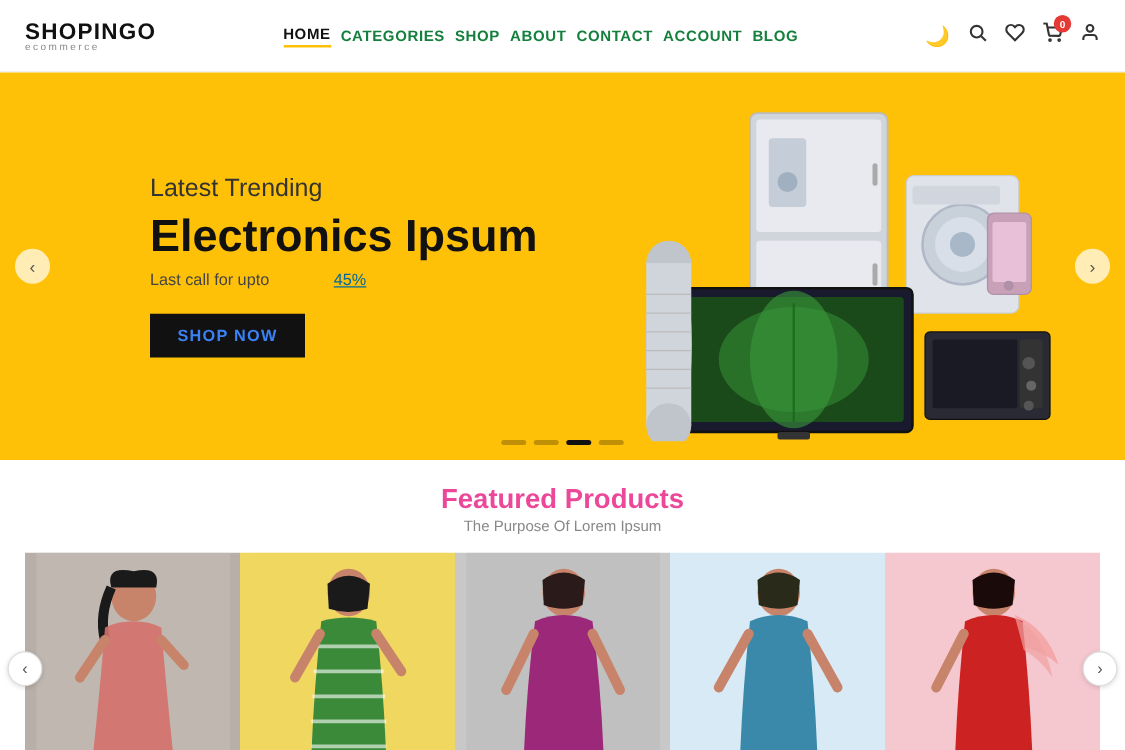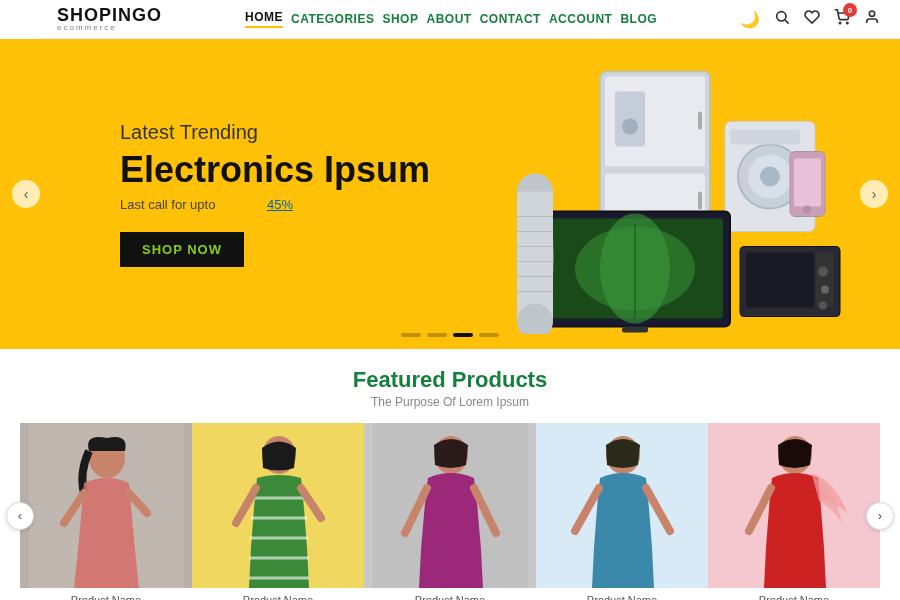--- a/index.html
+++ b/index.html
@@ -4,24 +4,23 @@
   <style>
     * { margin: 0; padding: 0; box-sizing: border-box; }
     body { font-family: Arial, sans-serif; width: 900px; height: 600px; overflow: hidden; background: #fff; }
 
     
     .header {
       display: flex;
       align-items: center;
       justify-content: space-between;
       padding: 0 20px;
-      height: 39px;
+      height: 58px;
       border-bottom: 1px solid #eee;
       background: #fff;
-      margin-left: 37px;
     }
     .logo-area {
       display: flex;
       flex-direction: column;
       line-height: 1;
     }
     .logo-main {
       font-size: 18px;
       font-weight: 900;
       letter-spacing: 1px;
@@ -110,21 +109,21 @@
       color: #444;
       margin-bottom: 20px;
     }
     .hero-offer span {
       color: #0369a1;
       text-decoration: underline;
       margin-left: 48px;
     }
     .shop-now-btn {
       background: #111;
-      color: #84cc16;
+      color: #3b82f6;
       border: none;
       padding: 10px 22px;
       font-size: 13px;
       font-weight: 700;
       letter-spacing: 1px;
       cursor: pointer;
     }
     .hero-image-area {
       position: absolute;
       right: 30px;
@@ -181,21 +180,21 @@
 
     
     .featured-section {
       background: #fff;
       padding: 18px 20px 10px;
     }
     .featured-title {
       text-align: center;
       font-size: 22px;
       font-weight: 700;
-      color: #15803d;
+      color: #ec4899;
       margin-bottom: 2px;
     }
     .featured-sub {
       text-align: center;
       font-size: 12px;
       color: #888;
       margin-bottom: 14px;
     }
 
     .products-row-wrapper {

